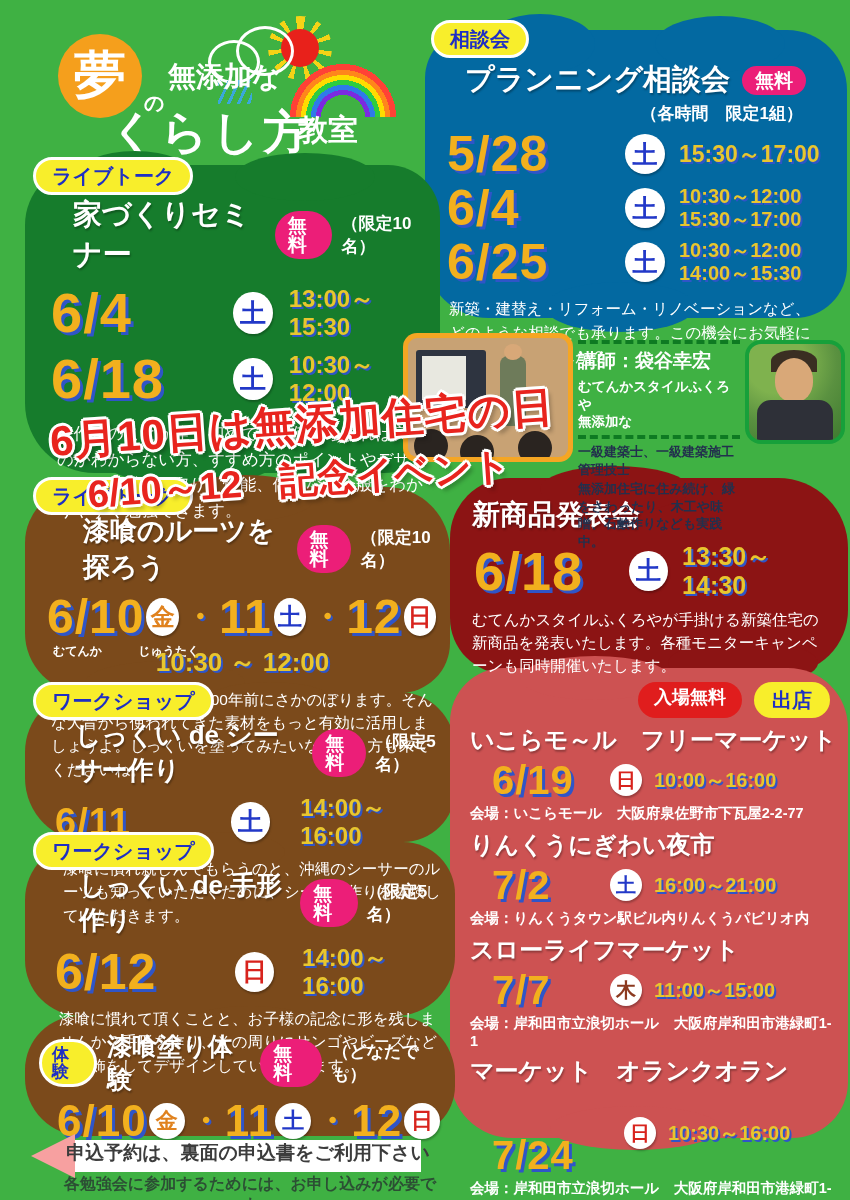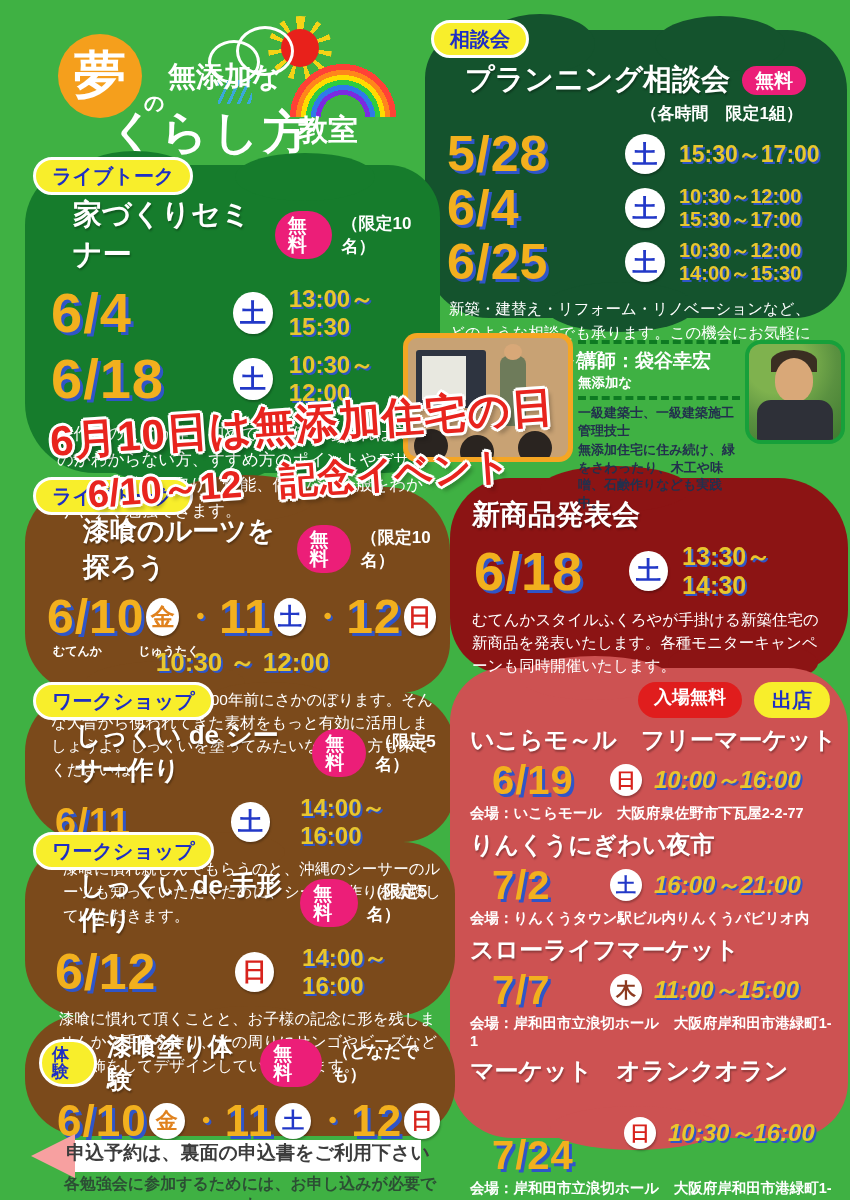--- a/index.html
+++ b/index.html
@@ -46,21 +46,21 @@
   .rainbow{position:absolute;left:248px;top:52px;width:110px;height:55px;overflow:hidden;}
   .rainbow-inner{width:110px;height:110px;border-radius:50%;
     background:radial-gradient(circle,transparent 0 22px,#7A2BE0 22px 27px,#2E7BE8 27px 32px,#2ECC40 32px 37px,#FFDC00 37px 42px,#FF851B 42px 47px,#FF4136 47px 53px,transparent 53px);}
   .cloud{position:absolute;border:3px solid #fff;border-radius:50%;background:transparent;}
   .cloud1{left:168px;top:30px;width:46px;height:38px;}
   .cloud2{left:196px;top:16px;width:52px;height:44px;}
   .rain{position:absolute;left:178px;top:70px;width:34px;height:24px;
     background:repeating-linear-gradient(115deg,#3AA8D8 0 3px,transparent 3px 9px);}
 
   
-  .planning{left:425px;top:30px;width:422px;height:288px;background-color:#14532d;
+  .planning{left:425px;top:30px;width:422px;height:288px;background-color:#0369a1;
     border-radius:48px 60px 52px 64px;padding:28px 18px 10px 16px;}
   .planning .bump.b1{left:60px;top:-16px;width:110px;height:60px;}
   .planning .bump.b2{left:230px;top:-14px;width:130px;height:56px;}
   .planning .bump.b3{left:120px;bottom:-14px;width:150px;height:50px;}
   .planning-badge{position:absolute;left:6px;top:-10px;z-index:2;}
   .planning-titlerow{display:flex;align-items:center;gap:12px;margin:2px 0 0 24px;}
   .planning-title{font-size:29px;}
   .planning-note{color:#fff;font-size:17px;font-weight:bold;text-align:right;margin:2px 26px 2px 0;}
   .planning .date-row{margin:4px 0 2px 6px;}
   .planning .dcol{width:178px;font-size:50px;}
@@ -162,21 +162,21 @@
     border-radius:54px 60px 56px 62px;padding:14px 10px 8px 14px;}
   .market .bump.b1{left:70px;top:-12px;width:150px;height:44px;}
   .market .bump.b2{left:100px;bottom:-12px;width:170px;height:44px;}
   .market-badges{display:flex;justify-content:flex-end;gap:12px;margin:0 8px 2px 0;}
   .mkt-event{margin:6px 0 0 6px;}
   .mkt-title{font-size:24px;}
   .mkt-daterow{display:flex;align-items:center;margin:4px 0 2px 22px;}
   .mkt-date{font-size:40px;width:118px;}
   .mkt-date.wide{width:132px;margin-top:44px;}
   .market .day-circle{width:32px;height:32px;font-size:20px;margin-right:12px;}
-  .mkt-time{font-size:24px;font-style:italic;}
+  .mkt-time{font-size:20px;}
   .mkt-venue{color:#fff;font-size:14.5px;font-weight:bold;margin-top:4px;}
 
   
   .tegata{left:25px;top:842px;width:430px;height:174px;background-color:#7B4A1B;
     border-radius:58px 52px 60px 56px;padding:26px 10px 6px 24px;}
   .tegata .bump.b1{left:120px;top:-10px;width:140px;height:40px;}
   .tegata-badge{position:absolute;left:8px;top:-10px;z-index:2;}
   .tegata-titlerow{display:flex;align-items:center;gap:9px;margin-left:30px;}
   .tegata-title{font-size:26px;}
   .tegata .date-row{margin:6px 0 0 6px;}
@@ -298,20 +298,21 @@
       <div class="ph-head"></div>
       <div class="ph-aud1"></div>
       <div class="ph-aud2"></div>
       <div class="ph-aud3"></div>
     </div>
   </div>
 
   <div class="instructor">
     <div class="dash-line"></div>
     <div class="inst-name">講師：袋谷幸宏</div>
+    <div class="inst-co">むてんかスタイルふくろや</div>
     <div class="inst-pos">無添加な</div>
     <div class="dash-line"></div>
     <div class="inst-qual">一級建築士、一級建築施工管理技士</div>
     <div class="inst-bio">無添加住宅に住み続け、緑をさわったり、木工や味噌、石鹸作りなども実践中。</div>
   </div>
 
   <div class="portrait-frame">
     <div class="portrait-inner">
       <div class="po-hair"></div>
       <div class="po-face"></div>

